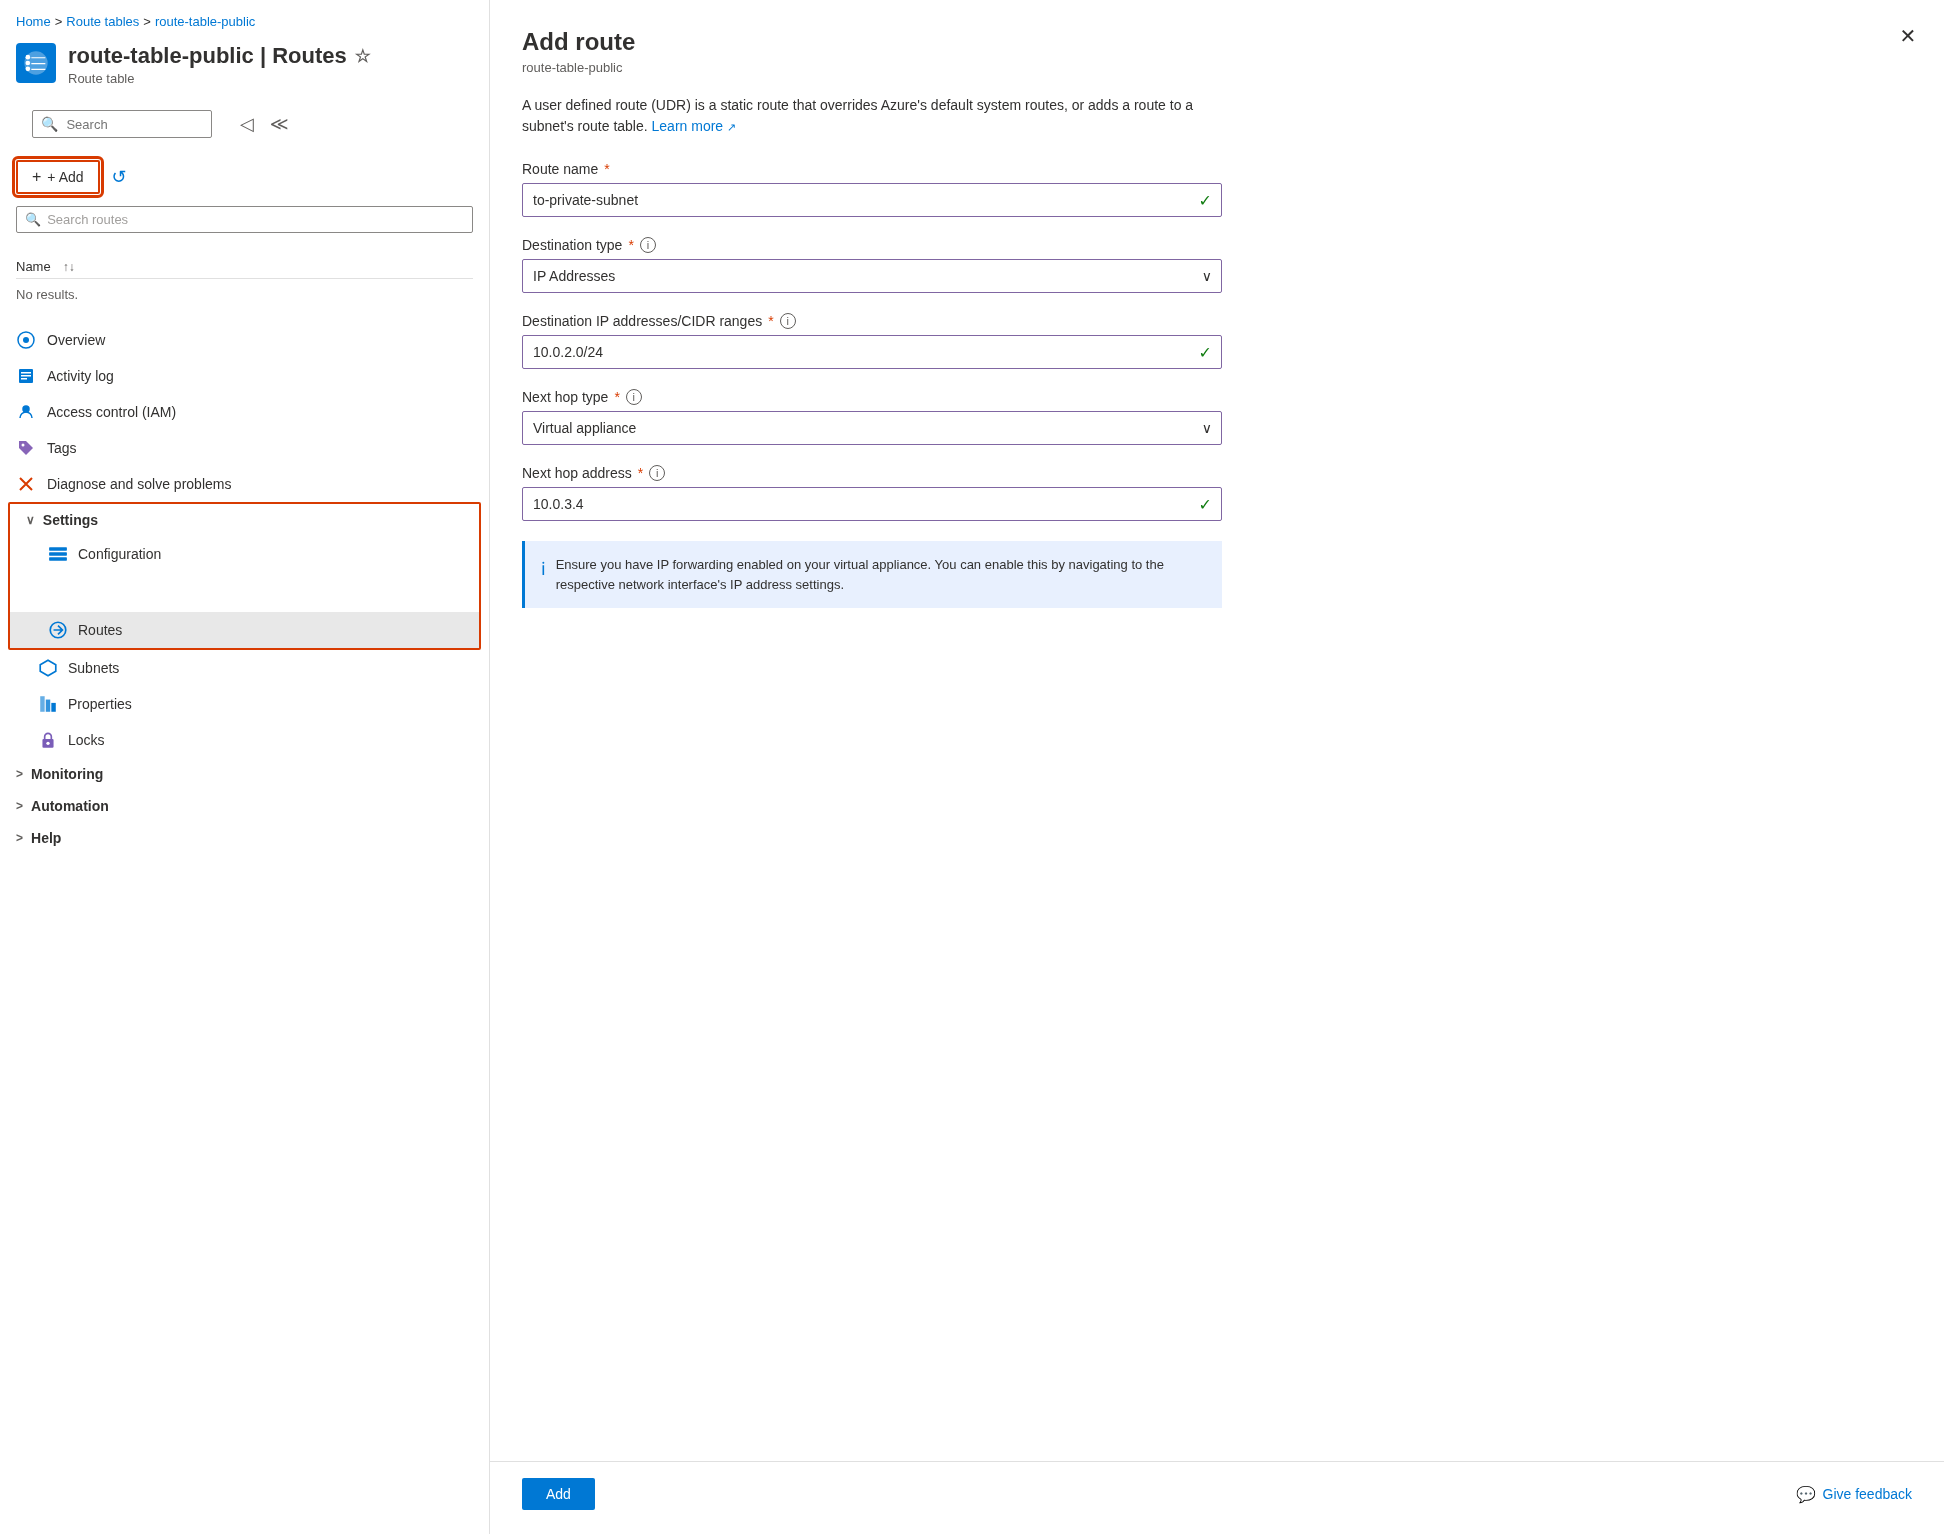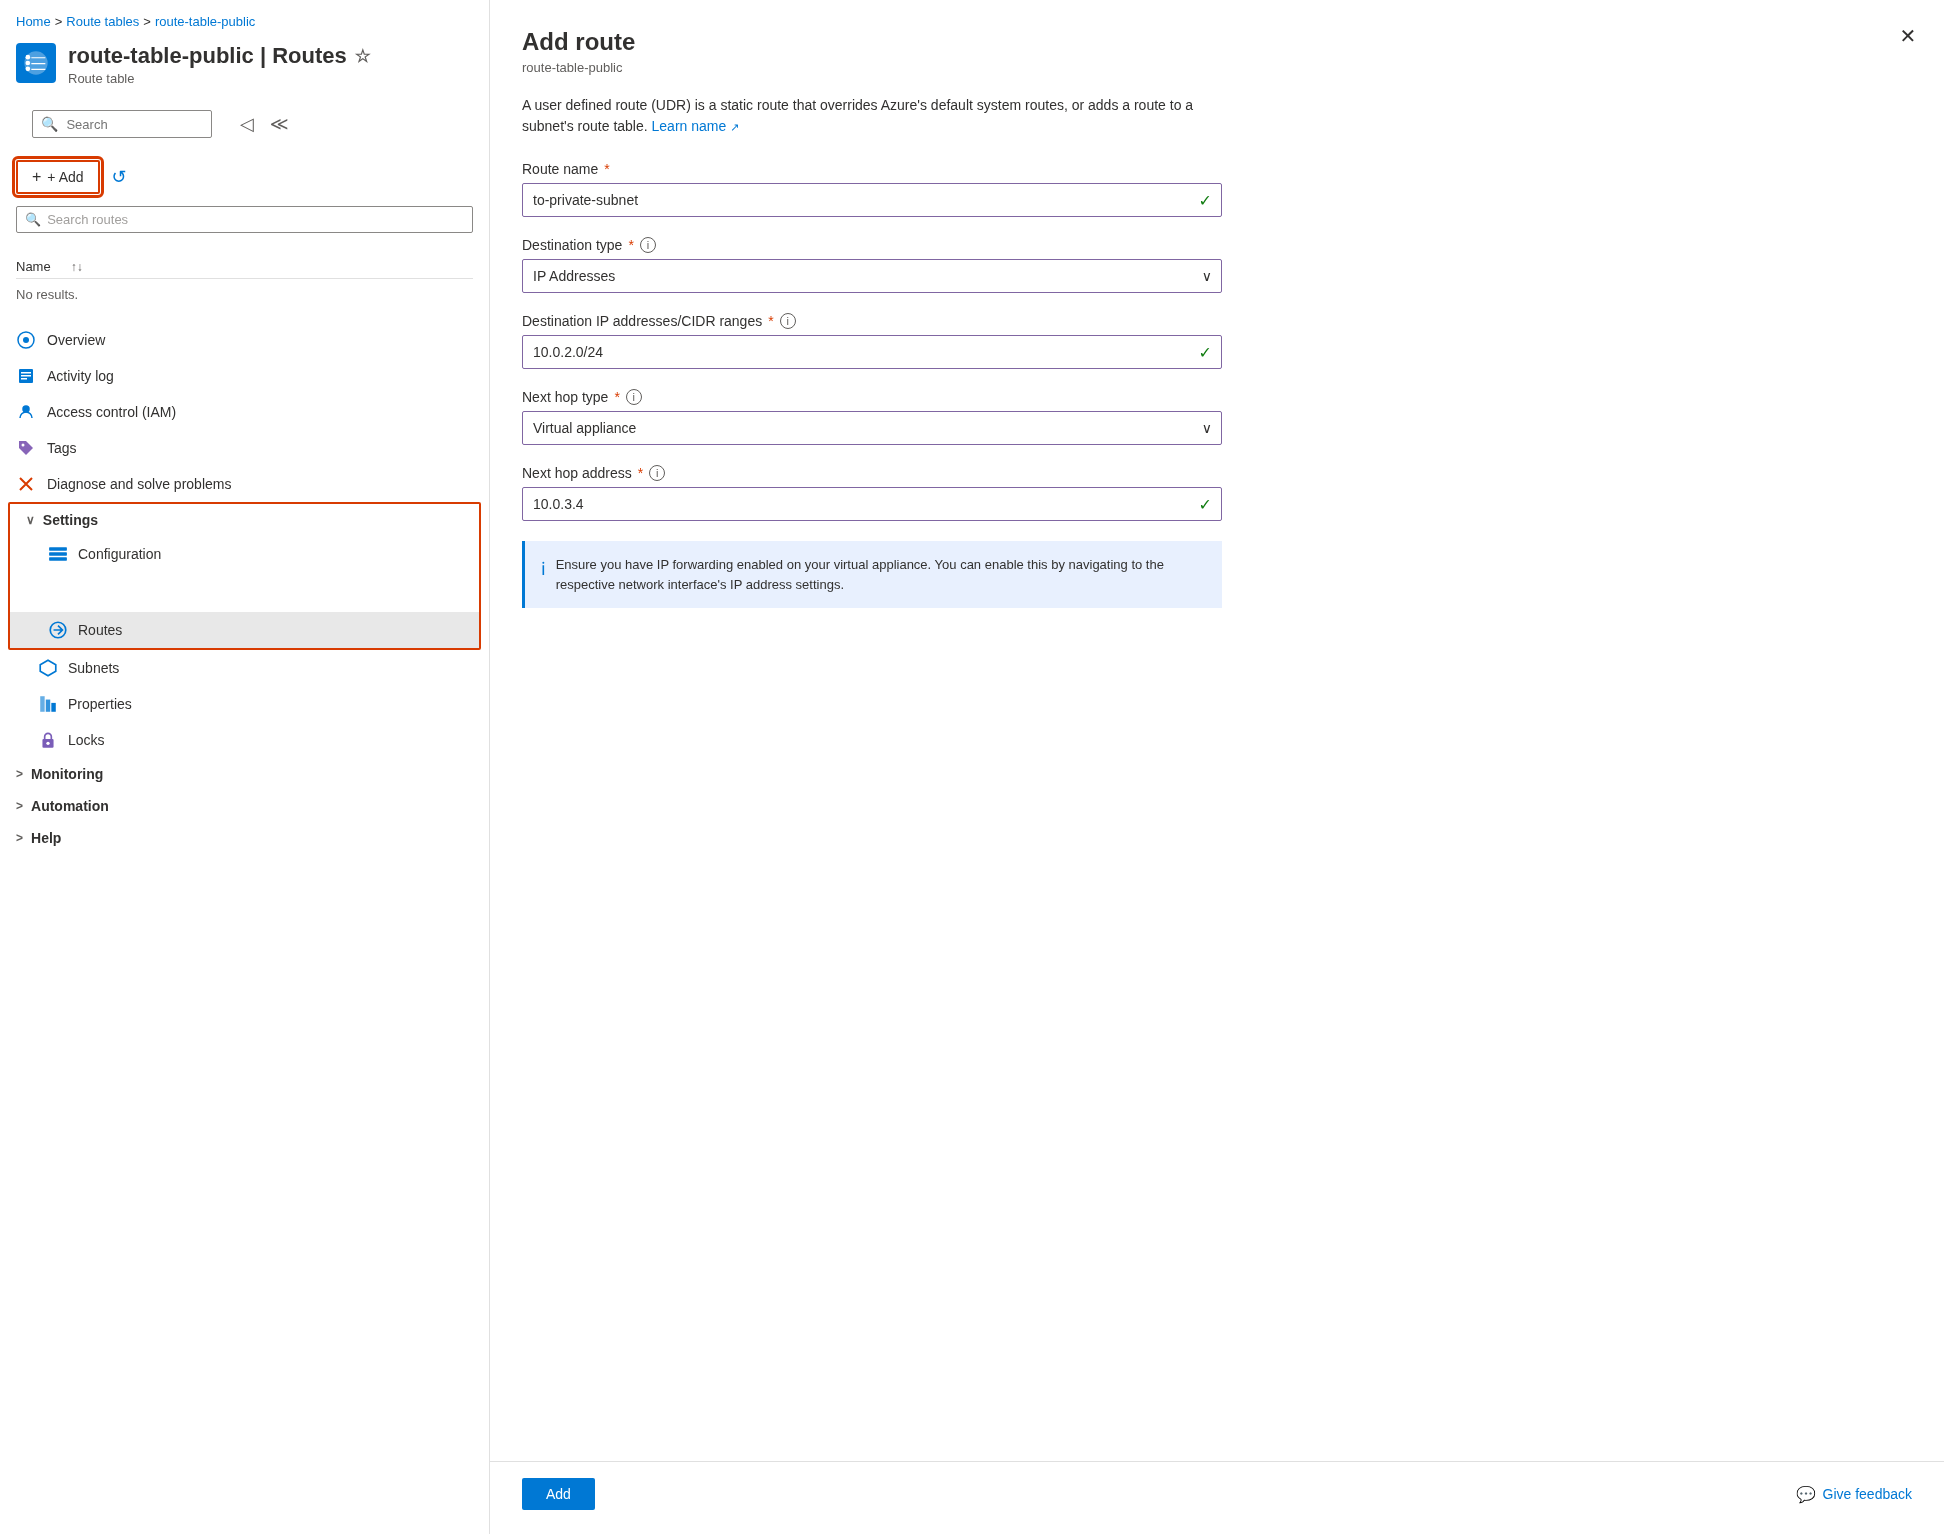--- a/index.html
+++ b/index.html
@@ -148,21 +148,21 @@
       align-items: center;
       gap: 6px;
       border: 1px solid #8a8886;
       padding: 5px 8px;
       border-radius: 2px;
       margin-bottom: 12px;
       font-size: 13px;
       color: #605e5c;
     }
     .routes-header {
-      display: flex; align-items: center; gap: 20px;
+      display: flex; align-items: center; gap: 12px;
       font-size: 13px; font-weight: 500; color: #323130;
       padding: 4px 0; border-bottom: 1px solid #e0e0e0;
     }
     .no-results { font-size: 13px; color: #605e5c; padding: 8px 0; }
 
     
     .right-panel {
       flex: 1;
       background: #fff;
       padding: 28px 32px;
@@ -515,21 +515,21 @@
 <div class="right-panel">
 
   <button class="close-btn">✕</button>
 
   <h2 class="panel-title">Add route</h2>
   <div class="panel-subtitle">route-table-public</div>
 
   <p class="description-text">
     <span>A user defined route (UDR) is a static route that overrides Azure's default system routes, or adds a route to a subnet's route table.</span>
     <a href="#">
-      <span>Learn name</span> 
+      <span>Learn more</span> 
       <span style="font-size:11px;">↗</span>
     </a>
   </p>
 
   <div class="form-group">
     <div class="form-label">
       <span>Route name</span>
       <span class="required-star">*</span>
     </div>
     <div class="input-wrapper">

